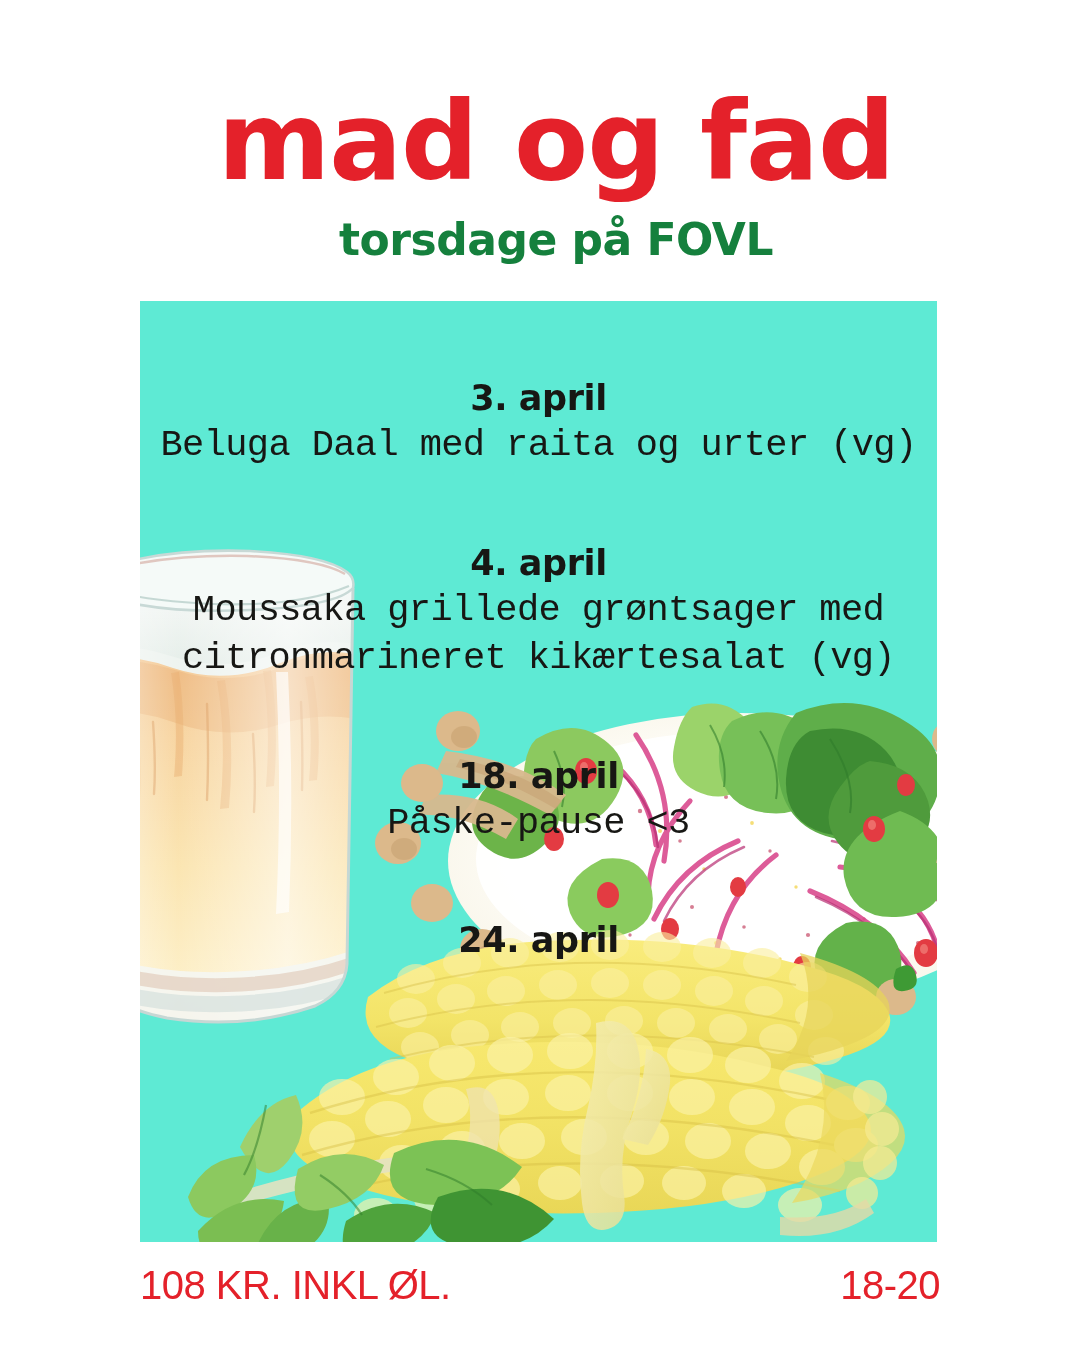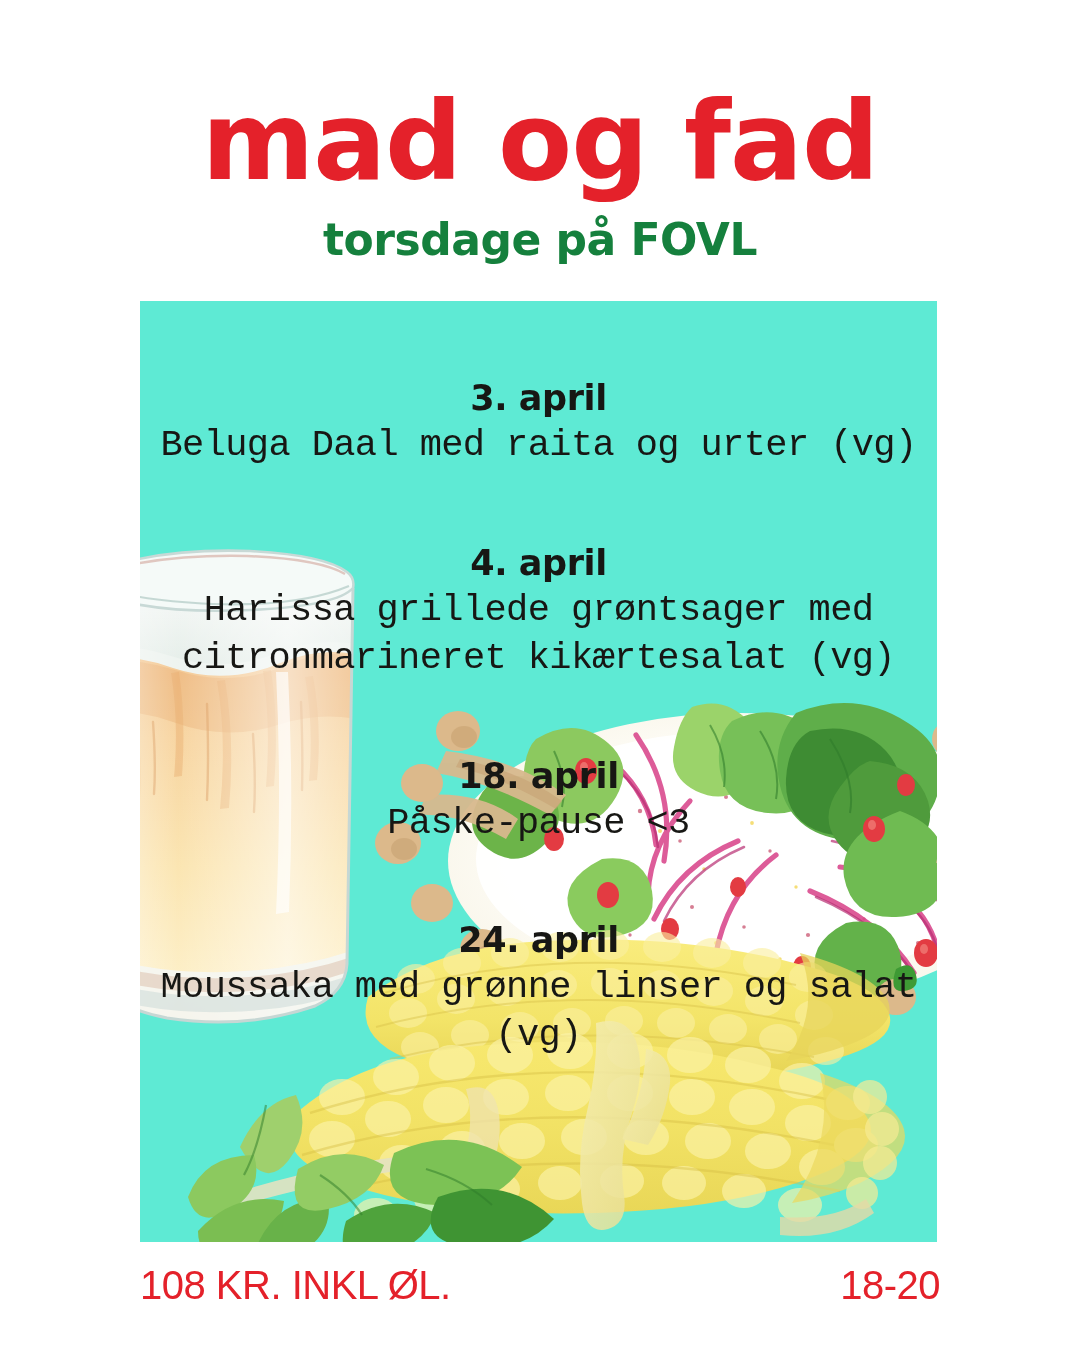--- a/index.html
+++ b/index.html
@@ -11,21 +11,21 @@
     width: 1080px;
     height: 1350px;
     position: relative;
     overflow: hidden;
     font-family: "Liberation Sans", sans-serif;
   }
 
   
   #header {
     position: absolute;
-    left: 0;
+    left: 16px;
     top: 0;
     width: 924px;
     height: 300px;
   }
   #poster-title {
     position: absolute;
     left: 0;
     top: 88px;
     width: 1080px;
     text-align: center;
@@ -539,31 +539,30 @@
 
   <div id="menu-entries">
 
     <div class="menu-entry" id="entry-0">
       <div class="entry-date">3. april</div>
       <div class="entry-dish">Beluga Daal med raita og urter (vg)</div>
     </div>
 
     <div class="menu-entry" id="entry-1">
       <div class="entry-date">4. april</div>
-      <div class="entry-dish">Harissa grillede grøntsager med citronmarineret kikærtesalat (vg)</div>
+      <div class="entry-dish">Moussaka grillede grøntsager med citronmarineret kikærtesalat (vg)</div>
     </div>
 
     <div class="menu-entry" id="entry-2">
       <div class="entry-date">18. april</div>
       <div class="entry-dish">Påske-pause &lt;3</div>
     </div>
 
     <div class="menu-entry" id="entry-3">
       <div class="entry-date">24. april</div>
-      <div class="entry-dish">Moussaka med grønne linser og salat (vg)</div>
     </div>
 
   </div>
 </div>
 
 <div id="footer">
   <div class="footer-text">108 KR. INKL ØL.</div>
   <div class="footer-text">18-20</div>
 </div>
 

